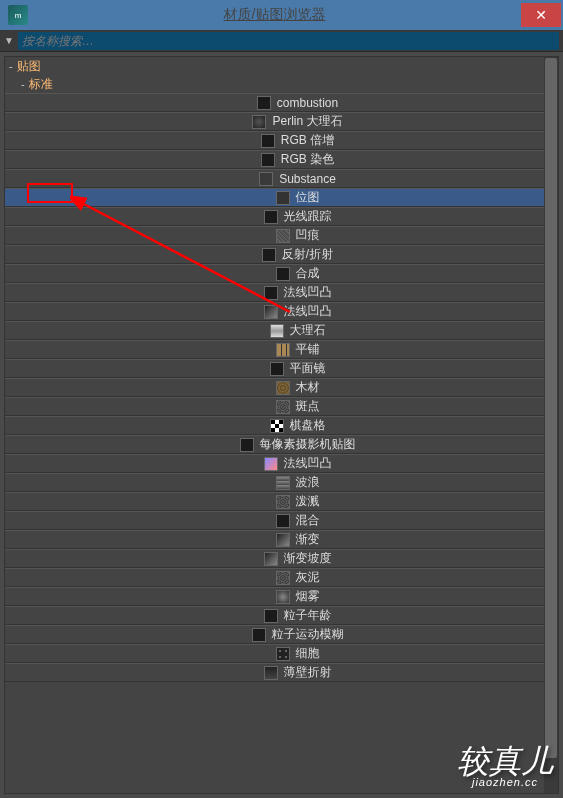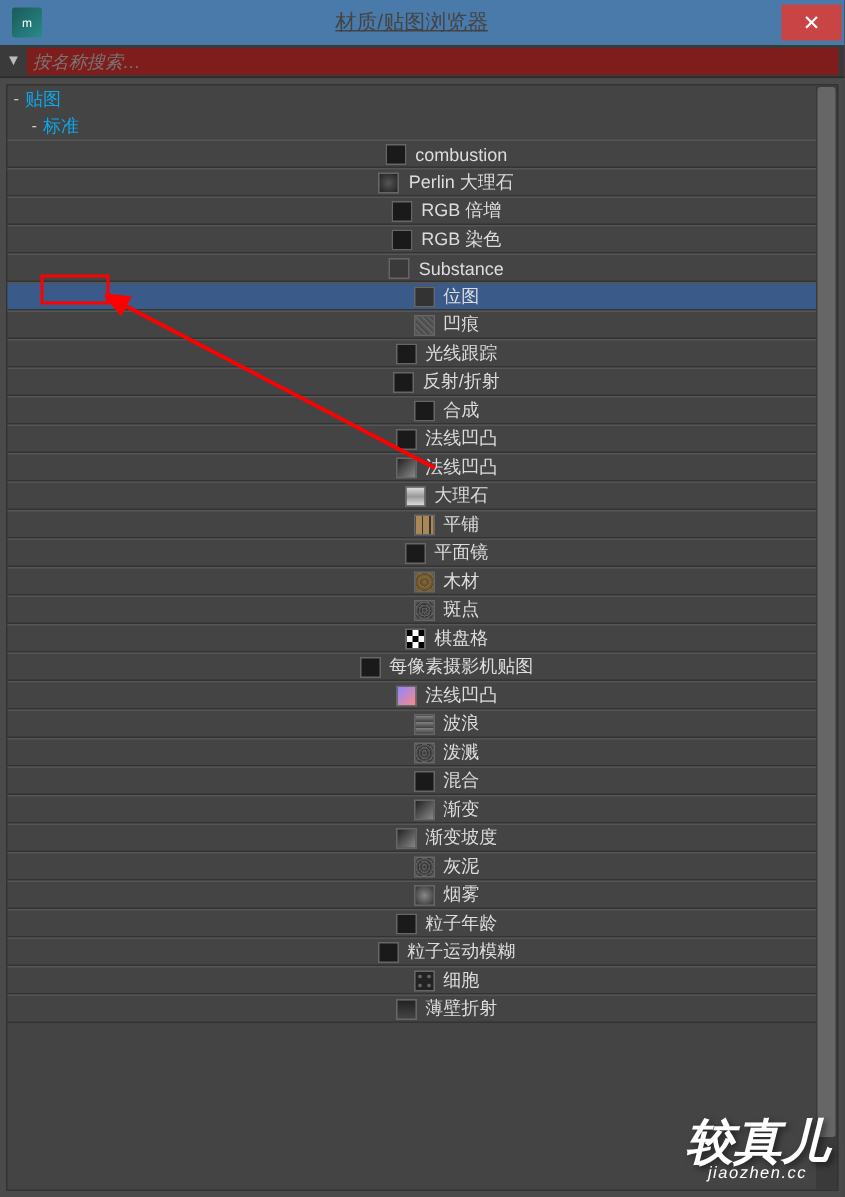--- a/index.html
+++ b/index.html
@@ -4,26 +4,26 @@
 <style>
 * { margin: 0; padding: 0; box-sizing: border-box; font-family: "Microsoft YaHei", sans-serif; }
 body { width: 563px; height: 798px; background: #4a4a4a; overflow: hidden; position: relative; }
 .titlebar { height: 30px; background: #4a7aaa; display: flex; align-items: center; position: relative; }
 .app-icon { width: 20px; height: 20px; margin-left: 8px; background: linear-gradient(135deg, #1a5a5a, #2a8a8a); border-radius: 2px; display: flex; align-items: center; justify-content: center; color: #fff; font-size: 8px; }
 .title-text { flex: 1; text-align: center; font-size: 14px; color: #444; text-decoration: underline; }
 .close-btn { width: 40px; height: 24px; background: #c94545; color: #fff; display: flex; align-items: center; justify-content: center; font-size: 14px; margin-right: 2px; cursor: pointer; }
 .toolbar { height: 22px; background: #3a3a3a; border-bottom: 1px solid #2a2a2a; display: flex; align-items: center; padding: 0 4px; }
 .dropdown-arrow { color: #bbb; font-size: 10px; cursor: pointer; }
 .search-box { flex: 1; margin-left: 4px; }
-.search-input { width: 100%; background: #7f1d1d; border: none; color: #999; font-size: 12px; font-style: italic; outline: none; padding: 2px 4px; }
+.search-input { width: 100%; background: #0c4a6e; border: none; color: #999; font-size: 12px; font-style: italic; outline: none; padding: 2px 4px; }
 .content { height: calc(100% - 52px); background: #4a4a4a; position: relative; padding: 4px; }
 .panel { background: #444; border: 1px solid #333; height: 100%; position: relative; }
 .group-header { height: 18px; display: flex; align-items: center; padding-left: 4px; cursor: pointer; }
 .collapse { color: #ccc; font-size: 11px; margin-right: 4px; }
-.group-label { color: #0ea5e9; font-size: 12px; }
+.group-label { color: #fdba74; font-size: 12px; }
 .subgroup .group-header { padding-left: 16px; }
 .list-item { height: 19px; display: flex; align-items: center; padding-left: 32px; border-top: 1px solid #555; border-bottom: 1px solid #333; cursor: pointer; justify-content: center; }
 .thumb { width: 14px; height: 14px; margin-right: 6px; border: 1px solid #666; }
 .thumb.black { background: #1a1a1a; }
 .thumb.gradient { background: linear-gradient(135deg, #222, #888); }
 .thumb.perlin { background: radial-gradient(circle, #555, #222); }
 .thumb.substance { background: #3a3a3a; }
 .thumb.bitmap { background: #333; }
 .thumb.dent { background: repeating-linear-gradient(45deg, #444, #666 3px); }
 .thumb.noise { background: repeating-radial-gradient(#333, #666 2px); }
@@ -37,21 +37,21 @@
 .thumb.smoke { background: radial-gradient(#888, #333); }
 .thumb.cell { background: radial-gradient(#666 30%, #222 32%); background-size: 6px 6px; }
 .thumb.thin { background: linear-gradient(#222, #444); }
 .item-label { color: #ddd; font-size: 12px; white-space: nowrap; }
 .selected { background: #3a5a8a !important; }
 .highlight-box { position: absolute; border: 2px solid #ff0000; pointer-events: none; z-index: 10; }
 .arrow-svg { position: absolute; pointer-events: none; z-index: 11; }
 .scrollbar { position: absolute; right: 0; top: 0; width: 14px; height: 100%; background: #3a3a3a; }
 .scroll-thumb { width: 12px; margin: 1px; background: #666; height: 700px; border-radius: 2px; }
 .watermark { position: absolute; right: 10px; bottom: 10px; z-index: 100; pointer-events: none; }
-.wm-text { font-size: 32px; font-weight: bold; font-style: italic; color: #fff; text-shadow: 2px 2px 4px rgba(0,0,0,0.5); line-height: 0.9; }
+.wm-text { font-size: 32px; font-weight: normal; font-style: italic; color: #fff; text-shadow: 2px 2px 4px rgba(0,0,0,0.5); line-height: 0.9; }
 .wm-sub { font-size: 11px; color: #fff; font-style: italic; text-align: center; letter-spacing: 1px; }
 </style>
 </head>
 <body>
 
 <div class="titlebar">
   <div class="app-icon">m</div>
   <div class="title-text">材质/贴图浏览器</div>
   <div class="close-btn">✕</div>
 </div>
@@ -93,26 +93,26 @@
           </div>
           <div class="list-item">
             <div class="thumb substance"></div>
             <span class="item-label">Substance</span>
           </div>
           <div class="list-item selected">
             <div class="thumb bitmap"></div>
             <span class="item-label">位图</span>
           </div>
           <div class="list-item">
+            <div class="thumb black"></div>
+            <span class="item-label">光线跟踪</span>
+          </div>
+          <div class="list-item">
             <div class="thumb dent"></div>
             <span class="item-label">凹痕</span>
-          </div>
-          <div class="list-item">
-            <div class="thumb black"></div>
-            <span class="item-label">光线跟踪</span>
           </div>
           <div class="list-item">
             <div class="thumb black"></div>
             <span class="item-label">反射/折射</span>
           </div>
           <div class="list-item">
             <div class="thumb black"></div>
             <span class="item-label">合成</span>
           </div>
           <div class="list-item">

